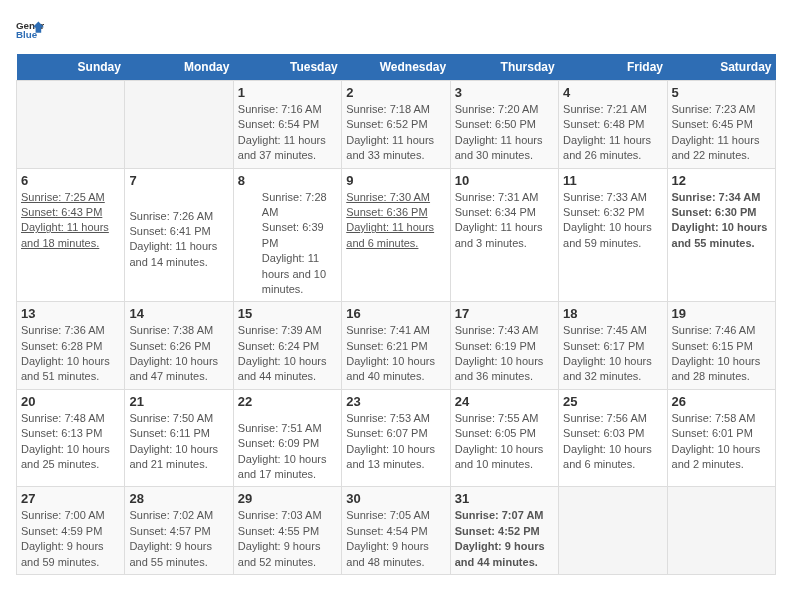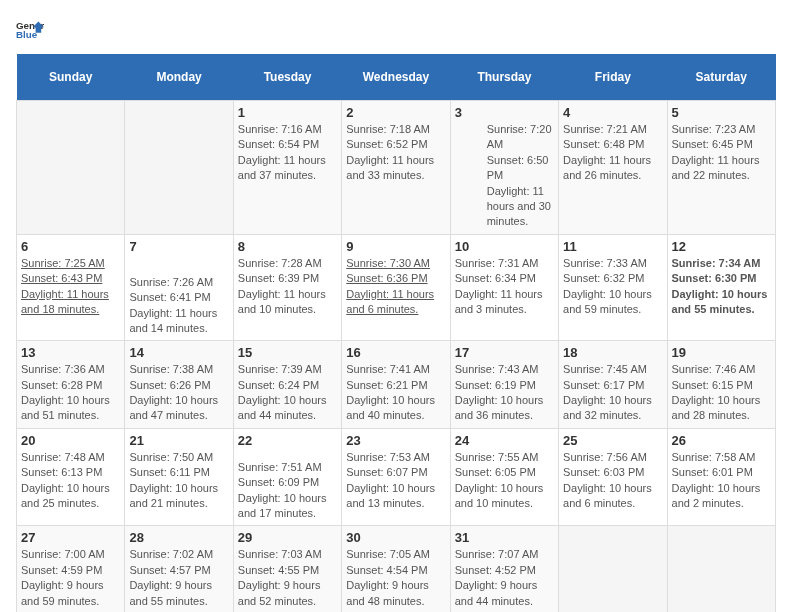--- a/index.html
+++ b/index.html
@@ -40,22 +40,22 @@
       color: #333;
     }
     table {
       width: 100%;
       border-collapse: collapse;
       font-size: 11px;
     }
     thead tr th {
       background: #2e6db4;
       color: #fff;
-      padding: 16px 4px;
-      text-align: center;
+      padding: 6px 4px;
+      text-align: right;
       font-weight: bold;
       font-size: 12px;
     }
     tbody tr td {
       border: 1px solid #ddd;
       vertical-align: top;
       padding: 4px 4px;
       width: calc(100% / 7);
       min-height: 80px;
     }
@@ -120,21 +120,21 @@
 Daylight: 11 hours and 37 minutes.</div>
         </td>
         <td>
           <div class="day-number">2</div>
           <div class="day-info" style="white-space: pre-line;">Sunrise: 7:18 AM
 Sunset: 6:52 PM
 Daylight: 11 hours and 33 minutes.</div>
         </td>
         <td>
           <div class="day-number">3</div>
-          <div class="day-info" style="white-space: pre-line; margin-left: 32px;">Sunrise: 7:20 AM
+          <div class="day-info" style="white-space: pre-line;">Sunrise: 7:20 AM
 Sunset: 6:50 PM
 Daylight: 11 hours and 30 minutes.</div>
         </td>
         <td>
           <div class="day-number">4</div>
           <div class="day-info" style="white-space: pre-line;">Sunrise: 7:21 AM
 Sunset: 6:48 PM
 Daylight: 11 hours and 26 minutes.</div>
         </td>
         <td>
@@ -152,21 +152,21 @@
 Daylight: 11 hours and 18 minutes.</div>
         </td>
         <td>
           <div class="day-number">7</div>
           <div class="day-info" style="white-space: pre-line; margin-top: 21px;">Sunrise: 7:26 AM
 Sunset: 6:41 PM
 Daylight: 11 hours and 14 minutes.</div>
         </td>
         <td>
           <div class="day-number">8</div>
-          <div class="day-info" style="white-space: pre-line;">Sunrise: 7:28 AM
+          <div class="day-info" style="white-space: pre-line; margin-left: 24px;">Sunrise: 7:28 AM
 Sunset: 6:39 PM
 Daylight: 11 hours and 10 minutes.</div>
         </td>
         <td>
           <div class="day-number">9</div>
           <div class="day-info" style="white-space: pre-line; text-decoration: underline;">Sunrise: 7:30 AM
 Sunset: 6:36 PM
 Daylight: 11 hours and 6 minutes.</div>
         </td>
         <td>
@@ -296,21 +296,21 @@
 Daylight: 9 hours and 52 minutes.</div>
         </td>
         <td>
           <div class="day-number">30</div>
           <div class="day-info" style="white-space: pre-line;">Sunrise: 7:05 AM
 Sunset: 4:54 PM
 Daylight: 9 hours and 48 minutes.</div>
         </td>
         <td>
           <div class="day-number">31</div>
-          <div class="day-info" style="white-space: pre-line;">Sunrise: 7:07 AM
+          <div class="day-info" style="white-space: pre-line; font-weight: bold;">Sunrise: 7:07 AM
 Sunset: 4:52 PM
 Daylight: 9 hours and 44 minutes.</div>
         </td>
         <td class="empty-cell"></td>
         <td class="empty-cell"></td>
       </tr>
     </tbody>
 </table>
 
 </body></html>

